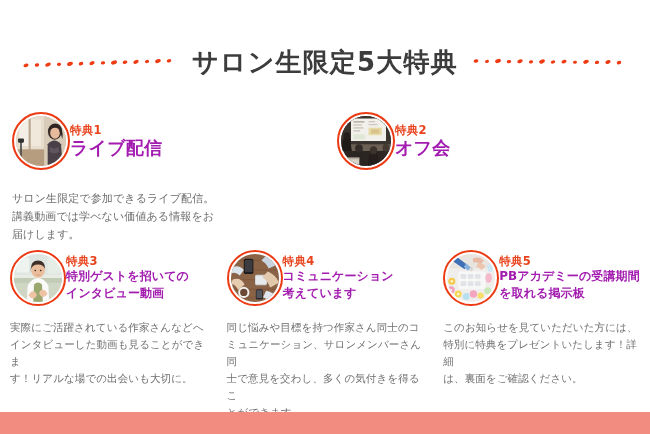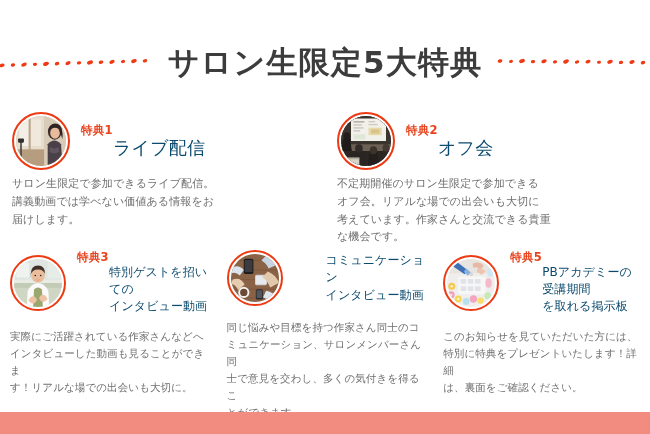--- a/index.html
+++ b/index.html
@@ -26,21 +26,21 @@
     align-items: center;
     justify-content: center;
     gap: 12px;
   }
   .dots {
     height: 20px;
     flex: 0 0 auto;
     display: block;
   }
   .page-title {
-    font-size: 31px;
+    font-size: 26px;
     font-weight: bold;
     color: #3c3c3c;
     letter-spacing: 1.2px;
     white-space: nowrap;
     line-height: 1;
     font-family: "DejaVu Sans", "Liberation Sans", sans-serif;
   }
 
   
   .row-top {
@@ -58,22 +58,20 @@
     top: 250px;
     left: 0;
     width: 650px;
     display: flex;
   }
   .row-bottom .benefit { width: 216.6px; }
   .row-bottom .benefit-inner { padding-left: 10px; padding-right: 8px; }
 
   .benefit-head {
     display: flex;
-    align-items: center;
-    gap: 11px;
   }
 
   
   .photo-ring {
     flex: 0 0 auto;
     width: 58px;
     height: 58px;
     border-radius: 50%;
     border: 2px solid #ec3a13;
     padding: 2px;
@@ -101,43 +99,42 @@
   }
   .benefit-label {
     font-size: 11.5px;
     font-weight: bold;
     color: #e8431c;
     line-height: 1.25;
     letter-spacing: 0.3px;
   }
   .benefit-name {
     font-size: 18px;
-    font-weight: normal;
-    color: #0c4a6e;
+    font-weight: bold;
+    color: #a21caf;
     line-height: 1.22;
     letter-spacing: 0.2px;
     white-space: pre-line;
-    margin-left: 32px;
   }
   .row-bottom .benefit-name {
     font-size: 12px;
     line-height: 1.42;
     letter-spacing: 0.1px;
   }
 
   
   .benefit-body {
     margin-top: 14px;
     font-size: 11px;
     line-height: 1.62;
     color: #6e6e6e;
     letter-spacing: 0.1px;
     white-space: pre-line;
   }
-  .row-top .benefit-body { margin-top: 5px; }
+  .row-top .benefit-body { margin-top: 20px; }
   .row-bottom .benefit-body { margin-top: 13px; font-size: 10.5px; line-height: 1.62; }
 
   
   .bottom-band {
     position: absolute;
     left: 0;
     bottom: 0;
     width: 650px;
     height: 22px;
     background:
@@ -266,24 +263,20 @@
               <rect x="0" y="50" width="22" height="10" fill="#d9d2c6"></rect>
               <rect x="0" y="50" width="22" height="2" fill="#b5ada0"></rect>
             </svg>
           </span>
         </div>
         <div class="benefit-titles">
           <div class="benefit-label">特典2</div>
           <div class="benefit-name">オフ会</div>
         </div>
       </div>
-      <div class="benefit-body">不定期開催のサロン生限定で参加できる
-オフ会。リアルな場での出会いも大切に
-考えています。作家さんと交流できる貴重
-な機会です。</div>
     </div>
   </div>
 </div>
 
 <div class="row-bottom">
 
   <div class="benefit">
     <div class="benefit-inner">
       <div class="benefit-head">
         <div class="photo-ring">
@@ -344,22 +337,23 @@
               <circle cx="16" cy="48" r="4.6" fill="#6b4a35"></circle>
               <path d="M44 2 q8 4 12 12 l-9 4 q-3 -7 -9 -10 z" fill="#c9d4e2"></path>
               <path d="M0 18 q9 -6 16 2 l-5 7 q-6 -6 -12 -2 z" fill="#dbe3ec"></path>
               <path d="M46 22 q10 4 14 14 l-11 6 q-4 -10 -10 -13 z" fill="#e3c9ac"></path>
               <path d="M2 32 q10 -4 15 6 l-8 7 q-4 -8 -9 -7 z" fill="#e7cdb0"></path>
               <path d="M44 46 q9 2 16 10 l-4 6 l-16 -8 z" fill="#dfe6ee"></path>
             </svg>
           </span>
         </div>
         <div class="benefit-titles">
+          <div class="benefit-label">特典4</div>
           <div class="benefit-name">コミュニケーション
-インタビュー動画</div>
+考えています</div>
         </div>
       </div>
       <div class="benefit-body">同じ悩みや目標を持つ作家さん同士のコ
 ミュニケーション、サロンメンバーさん同
 士で意見を交わし、多くの気付きを得るこ
 とができます。</div>
     </div>
   </div>
 
   <div class="benefit">

